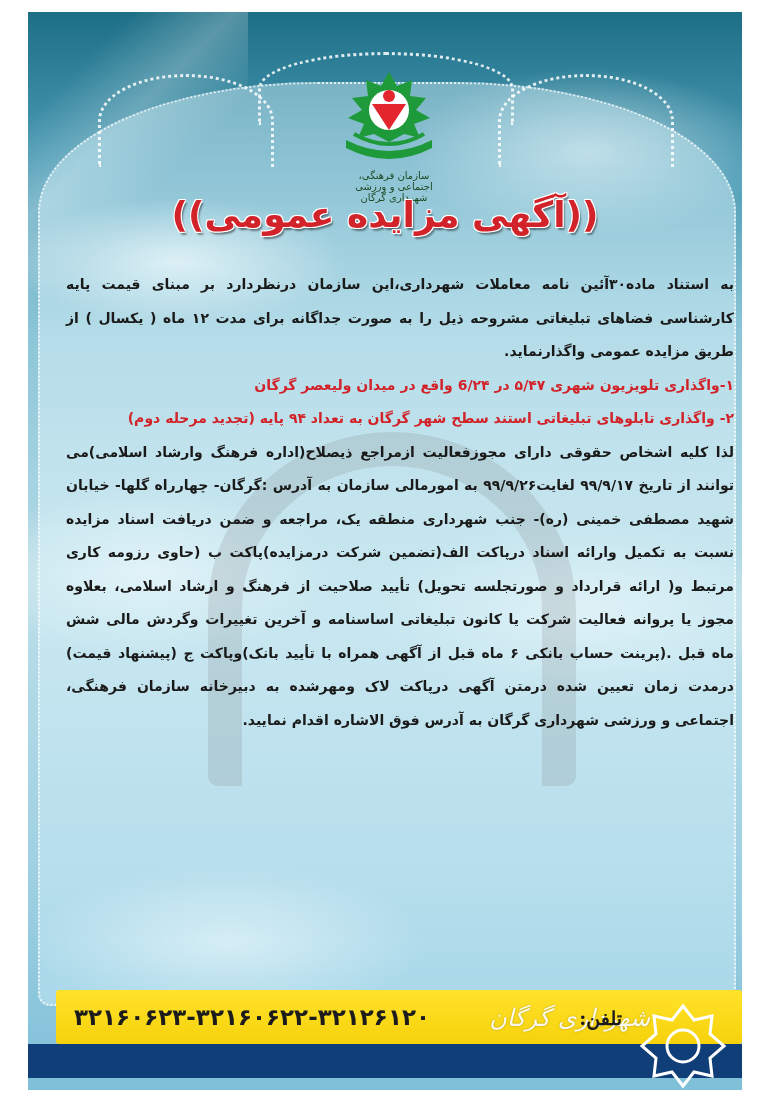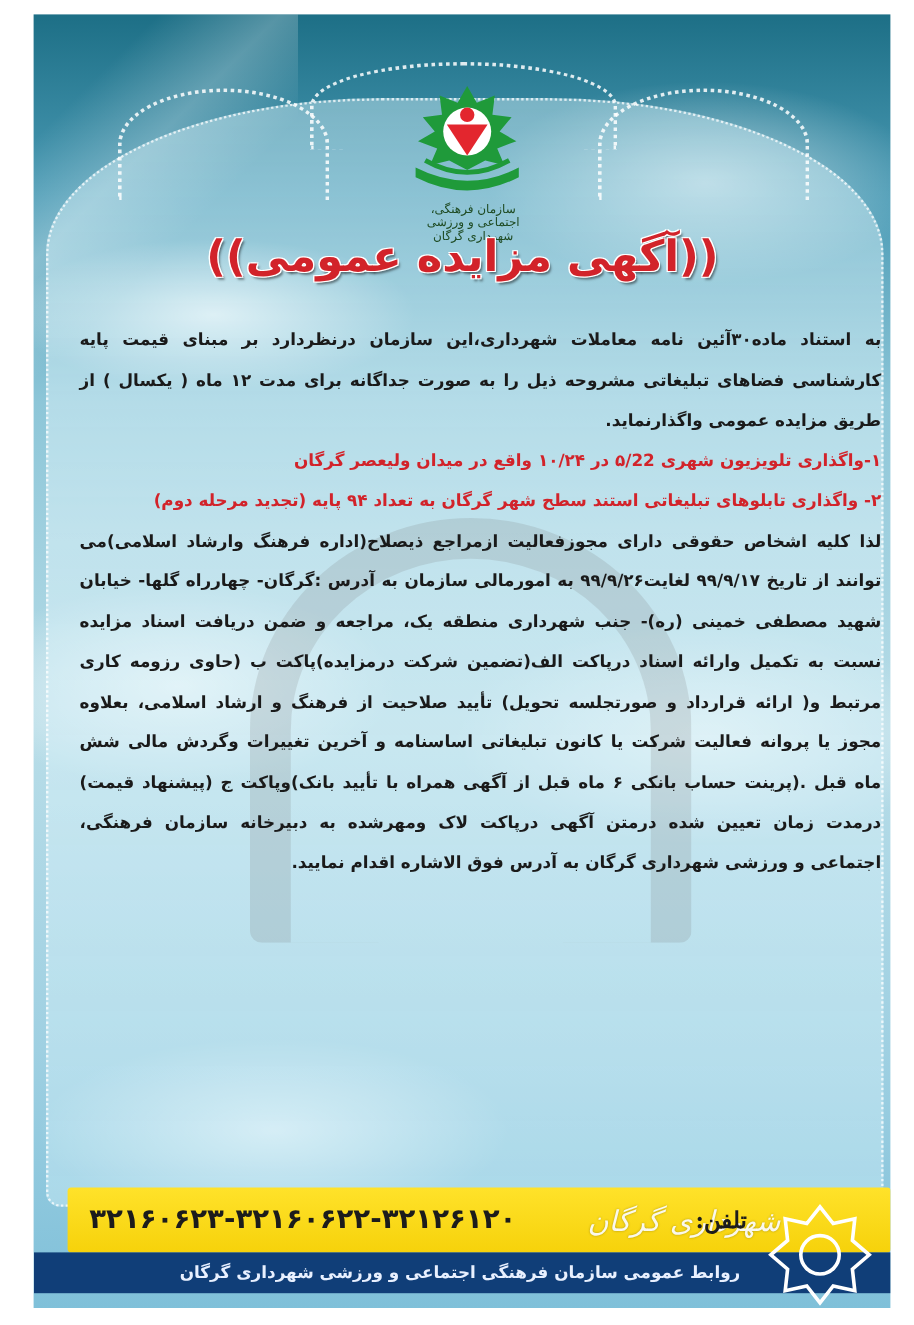--- a/index.html
+++ b/index.html
@@ -113,33 +113,32 @@
     <polygon points="48,34 82,34 65,60" fill="#e3262e"></polygon>
     <path d="M22,70 Q65,92 108,70 L108,78 Q65,100 22,78 Z" fill="#1f9a3a"></path>
     <path d="M30,64 Q65,84 100,64" stroke="#1f9a3a" stroke-width="4" fill="none"></path>
   </svg>
   <div class="logo-caption">سازمان فرهنگی، اجتماعی و ورزشی شهرداری گرگان</div>
 
   <div class="title">((آگهی مزایده عمومی))</div>
 
   <div class="body-text">
     <p>به استناد ماده۳۰آئین نامه معاملات شهرداری،این سازمان درنظردارد بر مبنای قیمت پایه کارشناسی فضاهای تبلیغاتی مشروحه ذیل را به صورت جداگانه برای مدت ۱۲ ماه ( یکسال ) از طریق مزایده عمومی واگذارنماید.</p>
-    <p class="red">۱-واگذاری تلویزیون شهری ۵/22 در ۱۰/۲۴ واقع در میدان ولیعصر گرگان</p>
+    <p class="red">۱-واگذاری تلویزیون شهری ۵/۴۷ در 6/۲۴ واقع در میدان ولیعصر گرگان</p>
     <p class="red">۲- واگذاری تابلوهای تبلیغاتی استند سطح شهر گرگان به تعداد ۹۴ پایه (تجدید مرحله دوم)</p>
     <p>لذا کلیه اشخاص حقوقی دارای مجوزفعالیت ازمراجع ذیصلاح(اداره فرهنگ وارشاد اسلامی)می توانند از تاریخ ۹۹/۹/۱۷ لغایت۹۹/۹/۲۶ به امورمالی سازمان به آدرس :گرگان- چهارراه گلها- خیابان شهید مصطفی خمینی (ره)- جنب شهرداری منطقه یک، مراجعه و ضمن دریافت اسناد مزایده نسبت به تکمیل وارائه اسناد درپاکت الف(تضمین شرکت درمزایده)پاکت ب (حاوی رزومه کاری مرتبط و( ارائه قرارداد و صورتجلسه تحویل) تأیید صلاحیت از فرهنگ و ارشاد اسلامی، بعلاوه مجوز یا پروانه فعالیت شرکت یا کانون تبلیغاتی اساسنامه و آخرین تغییرات وگردش مالی شش ماه قبل .(پرینت حساب بانکی ۶ ماه قبل از آگهی همراه با تأیید بانک)وپاکت ج (پیشنهاد قیمت) درمدت زمان تعیین شده درمتن آگهی درپاکت لاک ومهرشده به دبیرخانه سازمان فرهنگی، اجتماعی و ورزشی شهرداری گرگان به آدرس فوق الاشاره اقدام نمایید.</p>
   </div>
 
   <div class="phone-bar">
     <div class="phone-numbers">۳۲۱۶۰۶۲۳-۳۲۱۶۰۶۲۲-۳۲۱۲۶۱۲۰</div>
     <div class="site-script">شهرداری گرگان</div>
     <div class="phone-label">تلفن:</div>
   </div>
 
   <div class="footer-bar">
-    <div class="footer-text">روابط عمومی سازمان فرهنگی اجتماعی و ورزشی شهرداری گرگان</div>
     <div class="footer-site">GORGAN.IR</div>
   </div>
 
   <svg class="emblem" viewBox="0 0 90 88">
     <g fill="none" stroke="#ffffff" stroke-width="3">
       <polygon points="45,4 56,18 74,14 72,32 86,44 72,56 74,74 56,70 45,84 34,70 16,74 18,56 4,44 18,32 16,14 34,18"></polygon>
       <circle cx="45" cy="44" r="16"></circle>
     </g>
   </svg>
 </div>

